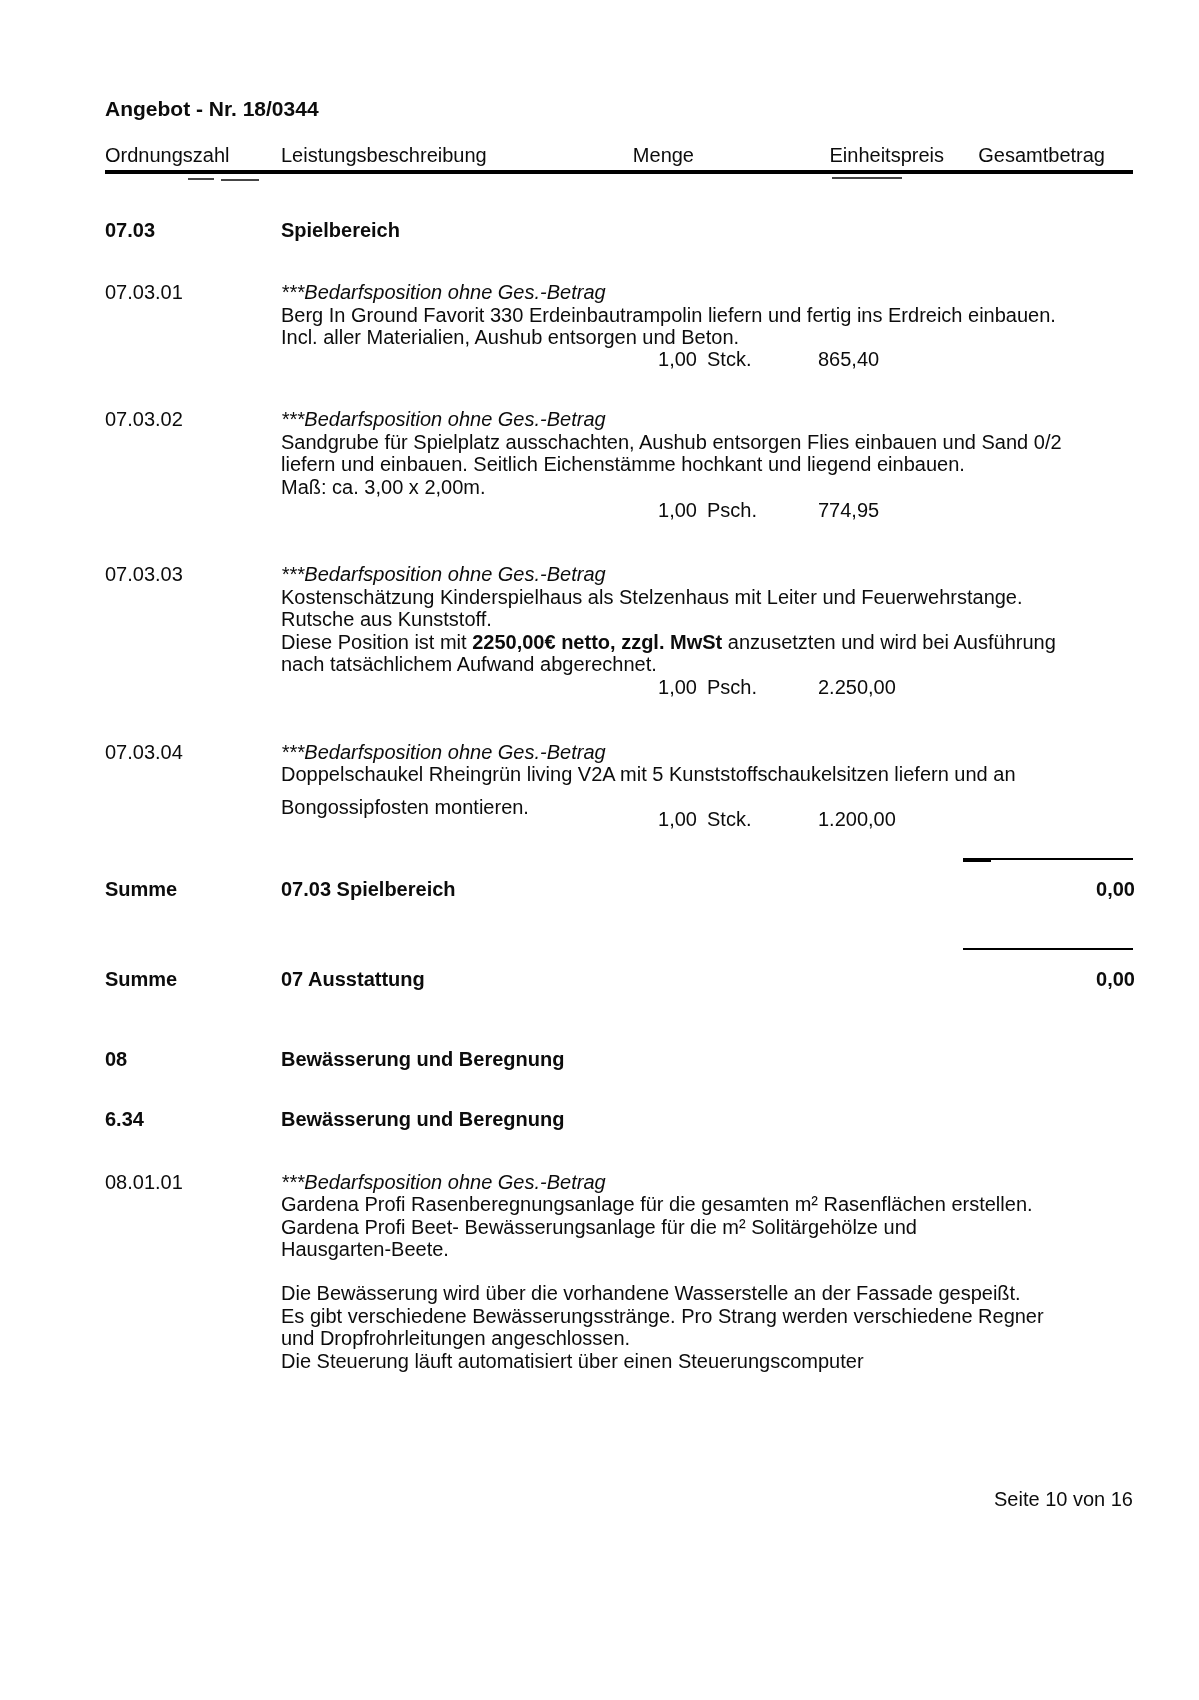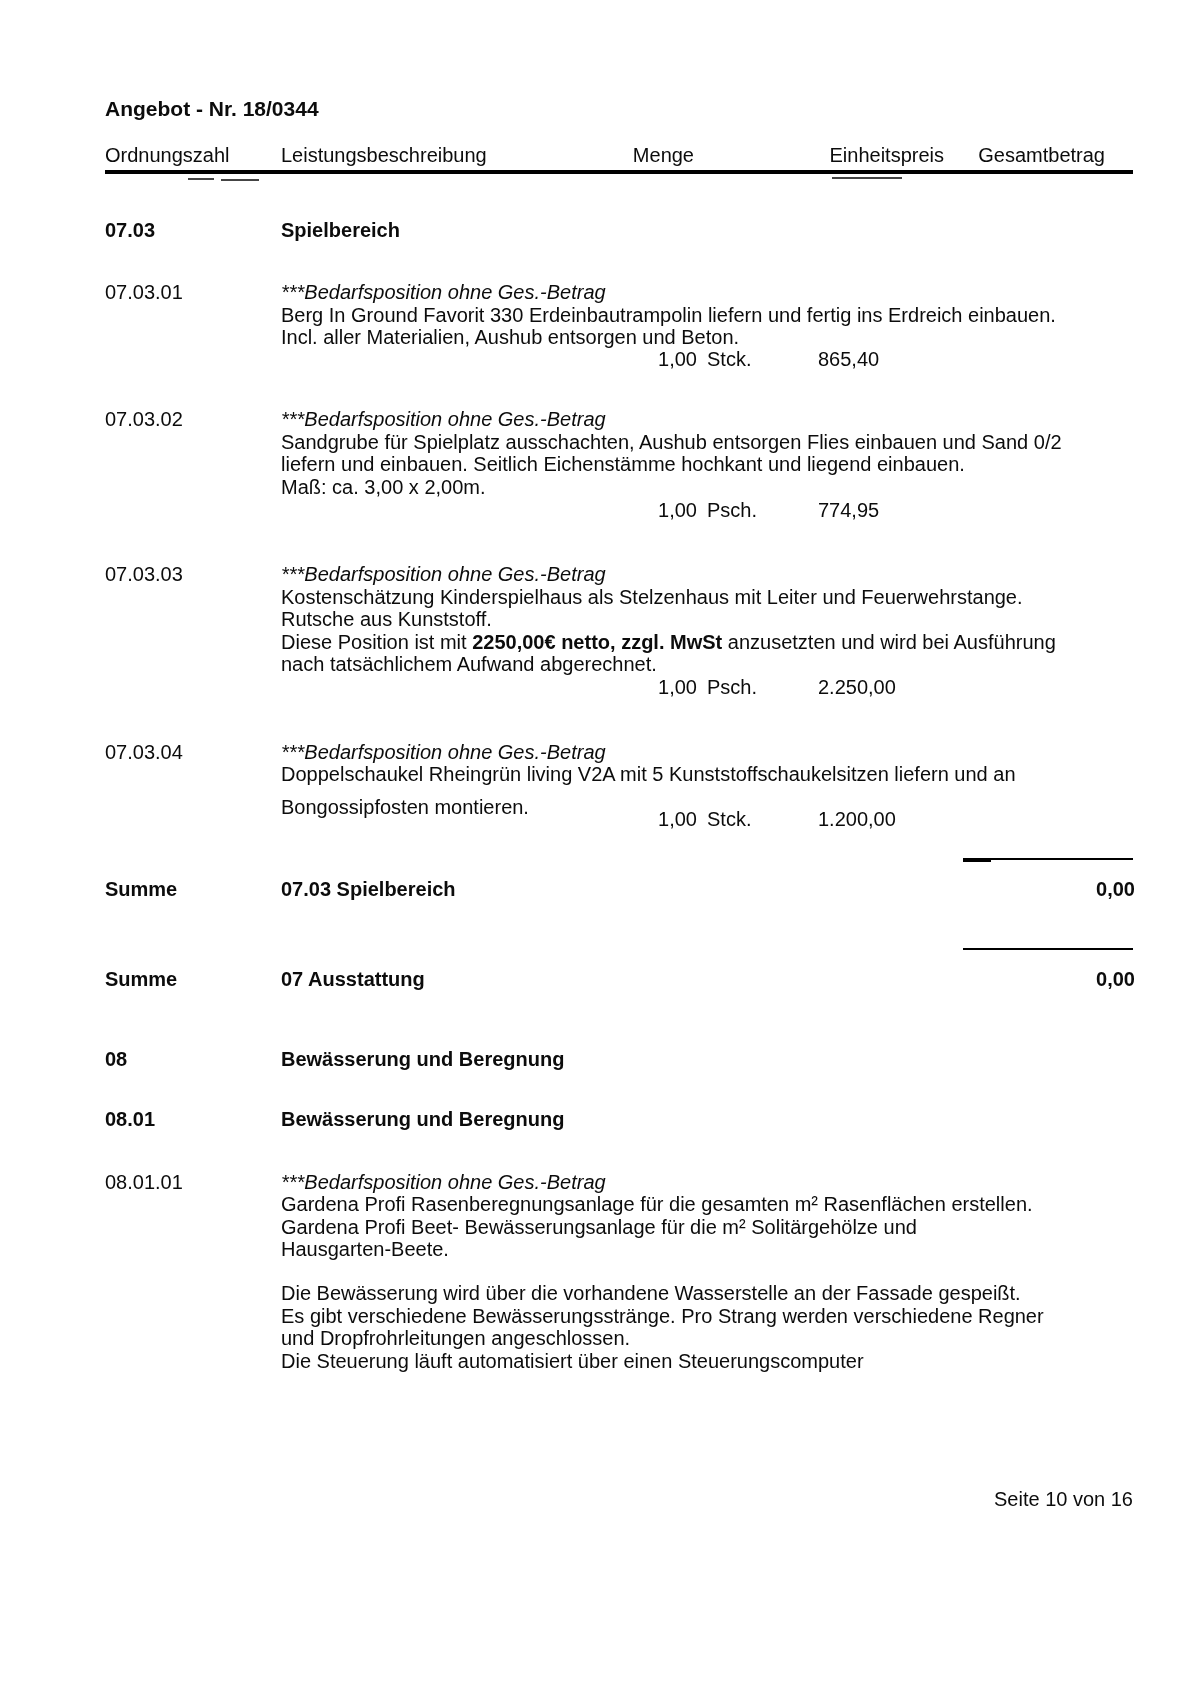--- a/index.html
+++ b/index.html
@@ -91,21 +91,21 @@
   <div class="t totalbox" style="top:878px;">0,00</div>
 
   <div class="rule" style="left:963px; top:948px; width:170px; height:2px;"></div>
   <div class="t numcol b" style="top:968px;">Summe</div>
   <div class="t desccol b" style="top:968px;">07 Ausstattung</div>
   <div class="t totalbox" style="top:968px;">0,00</div>
 
   <div class="t numcol b" style="top:1048px;">08</div>
   <div class="t desccol b" style="top:1048px;">Bewässerung und Beregnung</div>
 
-  <div class="t numcol b" style="top:1108px;">08.01</div>
+  <div class="t numcol b" style="top:1108px;">6.34</div>
   <div class="t desccol b" style="top:1108px;">Bewässerung und Beregnung</div>
 
   <div class="t numcol" style="top:1171px;">08.01.01</div>
   <div class="t desccol i" style="top:1171px;">***Bedarfsposition ohne Ges.-Betrag</div>
   <div class="t desccol" style="top:1193px;">Gardena Profi Rasenberegnungsanlage für die gesamten m² Rasenflächen erstellen.</div>
   <div class="t desccol" style="top:1216px;">Gardena Profi Beet- Bewässerungsanlage für die m² Solitärgehölze und</div>
   <div class="t desccol" style="top:1238px;">Hausgarten-Beete.</div>
   <div class="t desccol" style="top:1282px;">Die Bewässerung wird über die vorhandene Wasserstelle an der Fassade gespeißt.</div>
   <div class="t desccol" style="top:1305px;">Es gibt verschiedene Bewässerungsstränge. Pro Strang werden verschiedene Regner</div>
   <div class="t desccol" style="top:1327px;">und Dropfrohrleitungen angeschlossen.</div>

